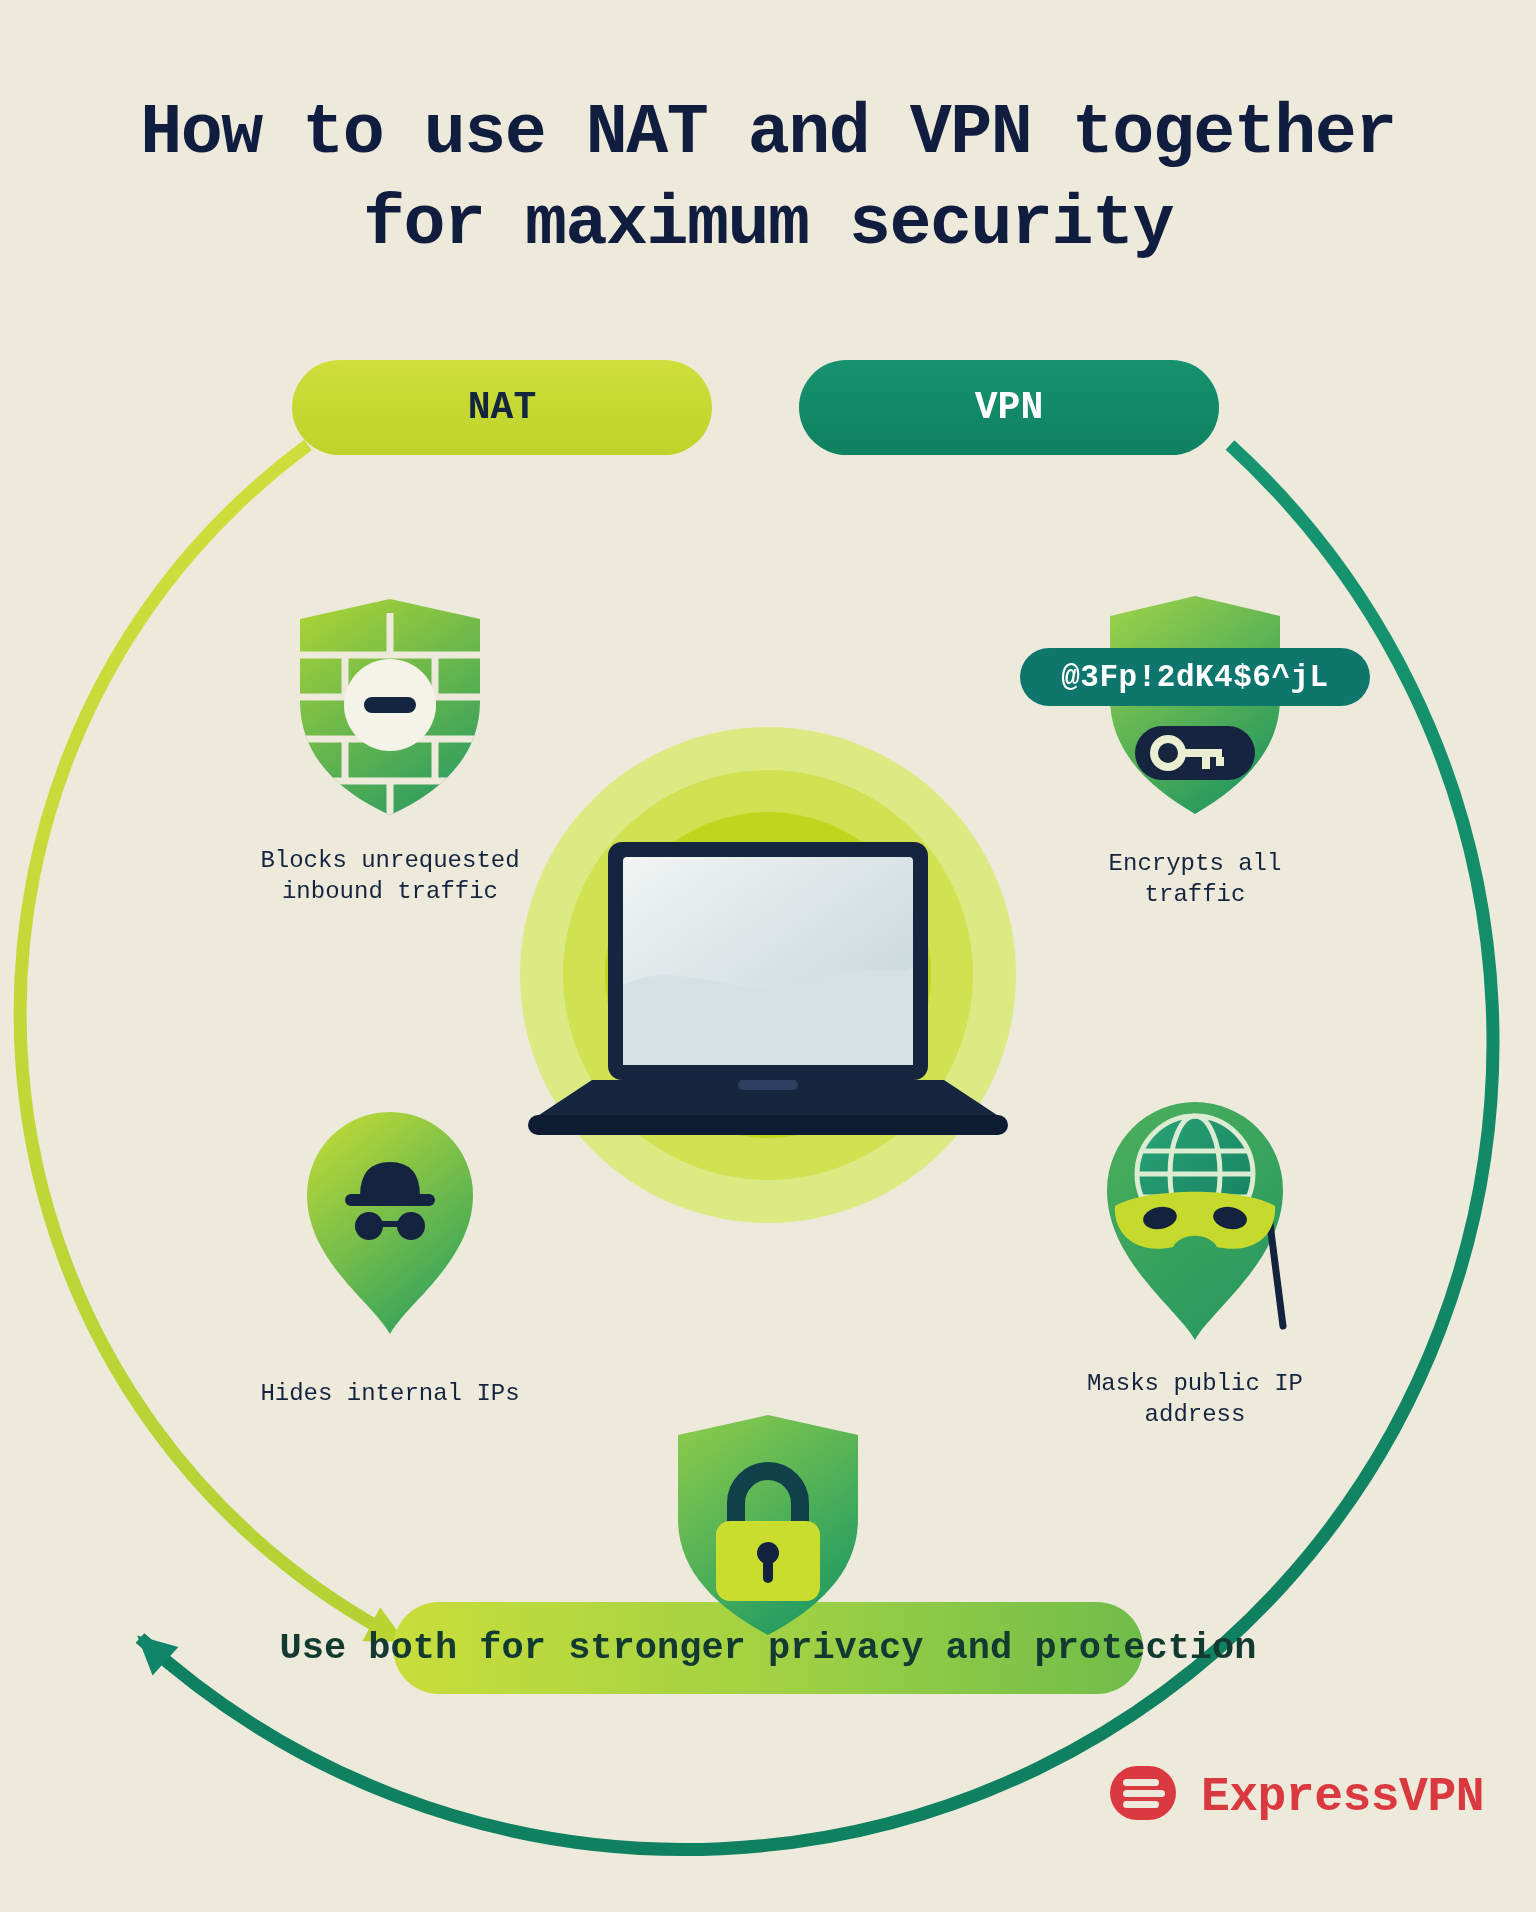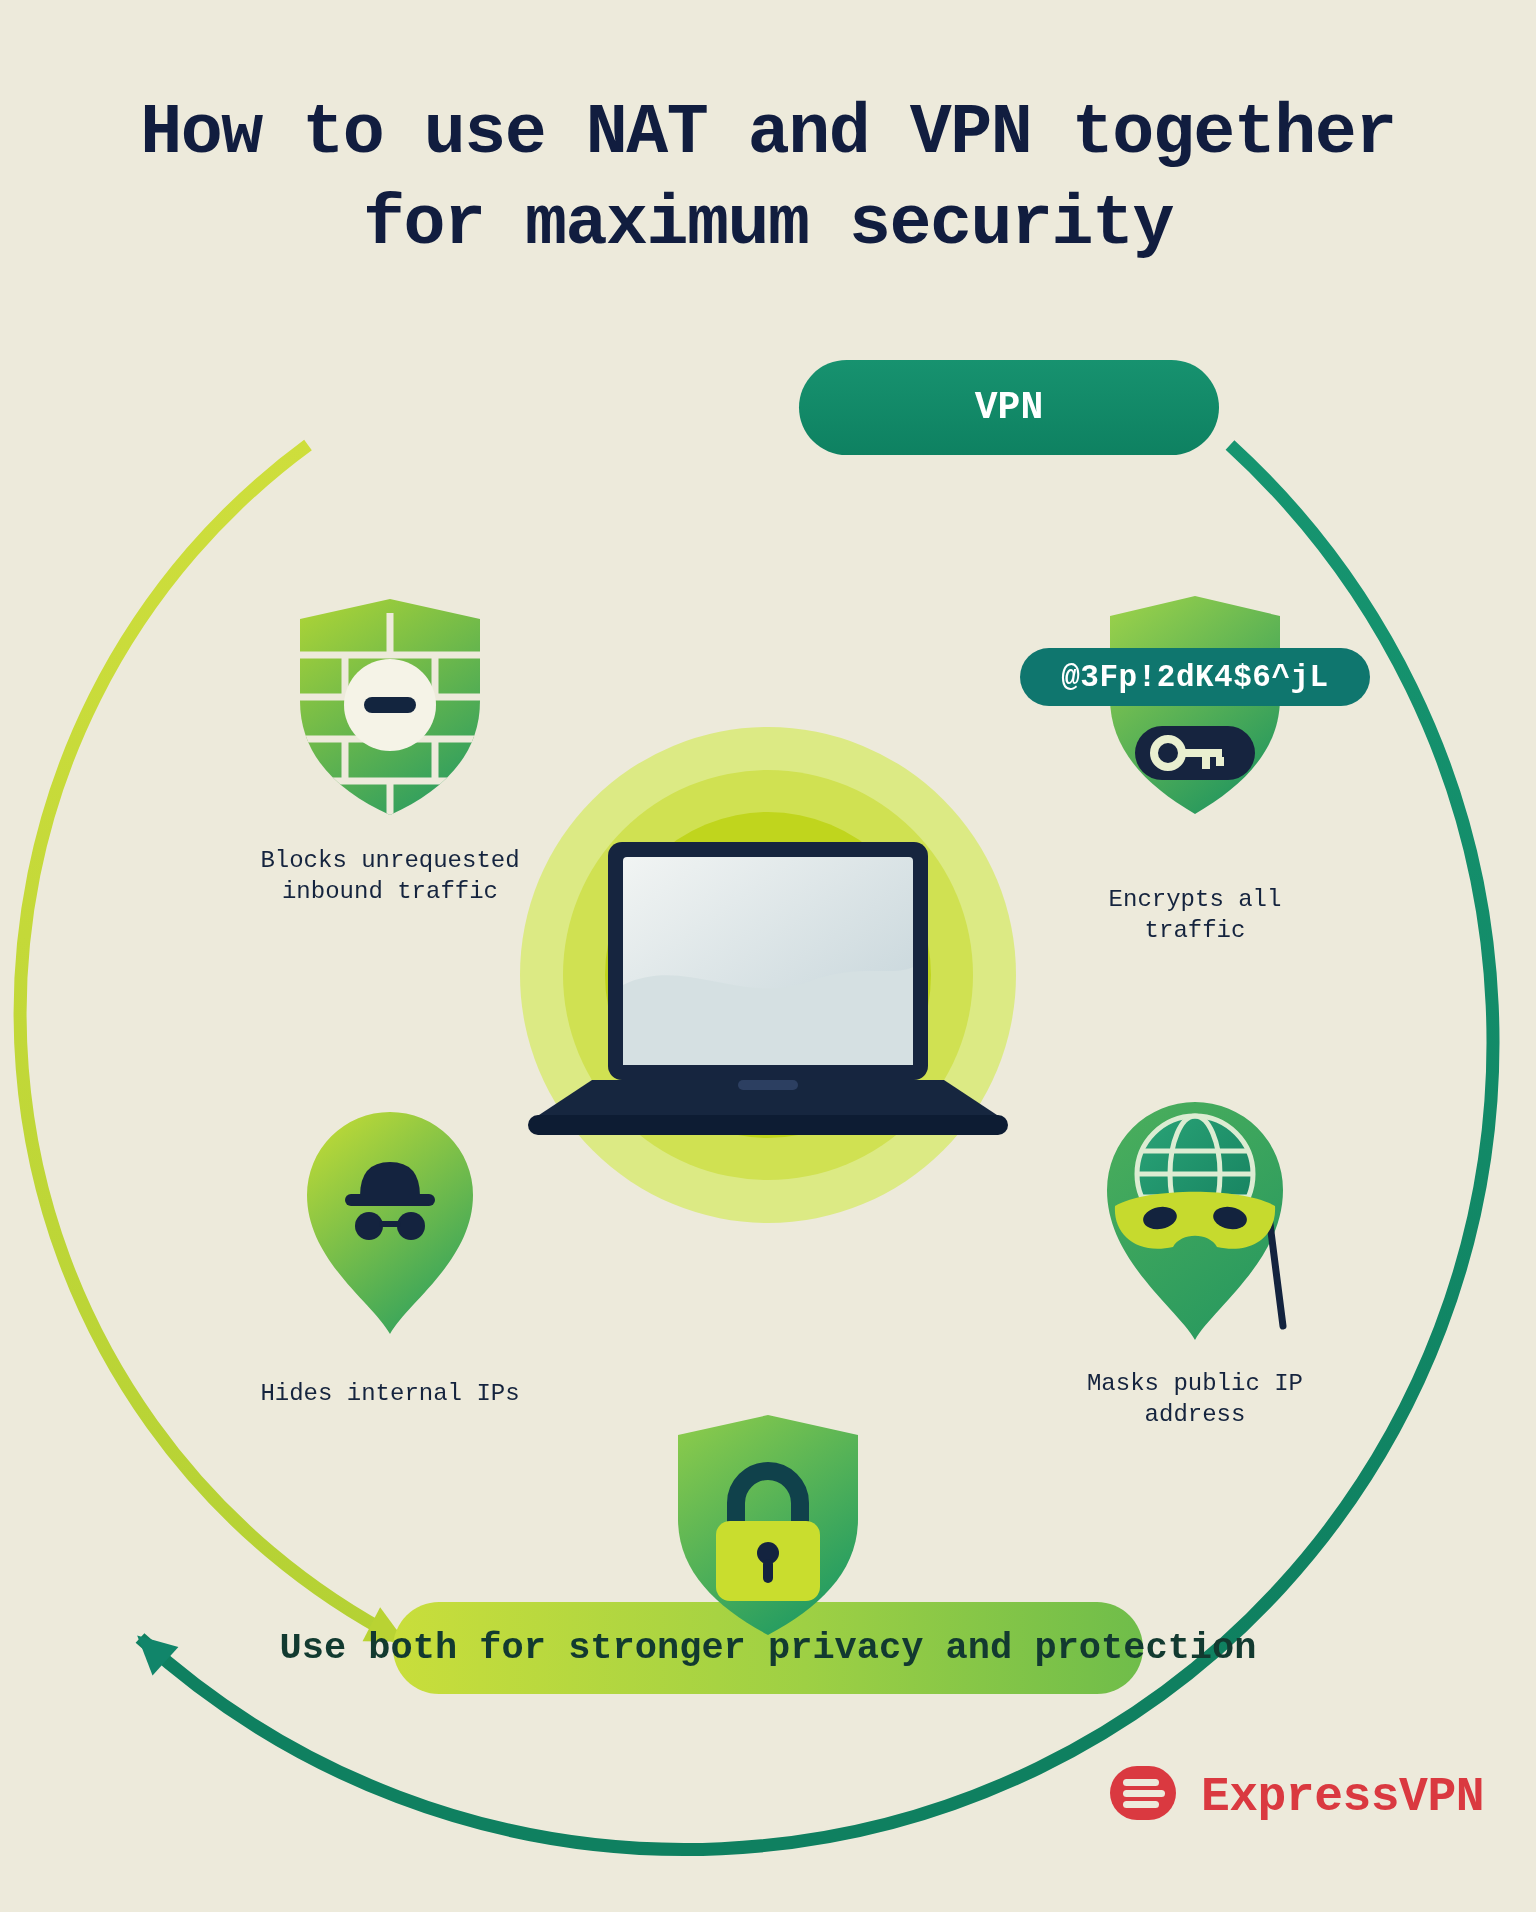--- a/index.html
+++ b/index.html
@@ -20,21 +20,21 @@
   
   .arcs{position:absolute;left:0;top:0;width:1536px;height:1912px;z-index:1;}
 
   .abs{position:absolute;z-index:2;}
 
   
   .caption{position:absolute;text-align:center;color:#15243e;font-size:24px;
            line-height:1.3;font-weight:500;z-index:2;}
   .cap-blocks{left:258px;top:845px;width:264px;}
   .cap-hides{left:170px;top:1378px;width:440px;}
-  .cap-encrypts{left:1063px;top:848px;width:264px;margin-top:36px;}
+  .cap-encrypts{left:1063px;top:848px;width:264px;}
   .cap-masks{left:1035px;top:1368px;width:320px;}
 
   
   .cipher-pill{position:absolute;left:1020px;top:648px;width:350px;height:58px;
                background:#0f766e;border-radius:29px;display:flex;align-items:center;
                justify-content:center;color:#ffffff;font-size:31px;font-weight:600;
                letter-spacing:0.5px;z-index:4;}
 
   
   .conclusion-pill{position:absolute;left:393px;top:1602px;width:750px;height:92px;
@@ -73,20 +73,23 @@
       </linearGradient>
       <linearGradient id="gRightArc" gradientUnits="userSpaceOnUse" x1="1240" y1="440" x2="1140" y2="1660">
         <stop offset="0" stop-color="#169570"></stop>
           <stop offset="1" stop-color="#0f8060"></stop>
       </linearGradient>
     </defs>
     <path d="M 308 445 A 705 705 0 0 0 402 1640" fill="none" stroke="url(#gLeftArc)" stroke-width="13" marker-end="url(#arrowLime)"></path>
     <path d="M 1230 445 A 760 760 0 1 1140 1638" fill="none" stroke="url(#gRightArc)" stroke-width="13" marker-end="url(#arrowTeal)"></path>
   </svg>
 
+  <div class="badge badge-nat">
+    <span>NAT</span>
+  </div>
   <div class="badge badge-vpn">
     <span>VPN</span>
   </div>
 
   <svg class="abs" style="left:480px;top:715px;" width="576" height="520" viewBox="0 0 576 520">
     <defs>
       <linearGradient id="gScreen" x1="0" y1="0" x2="1" y2="1">
         <stop offset="0" stop-color="#f1f4f3"></stop>
           <stop offset="1" stop-color="#c2d2d8"></stop>
       </linearGradient>

